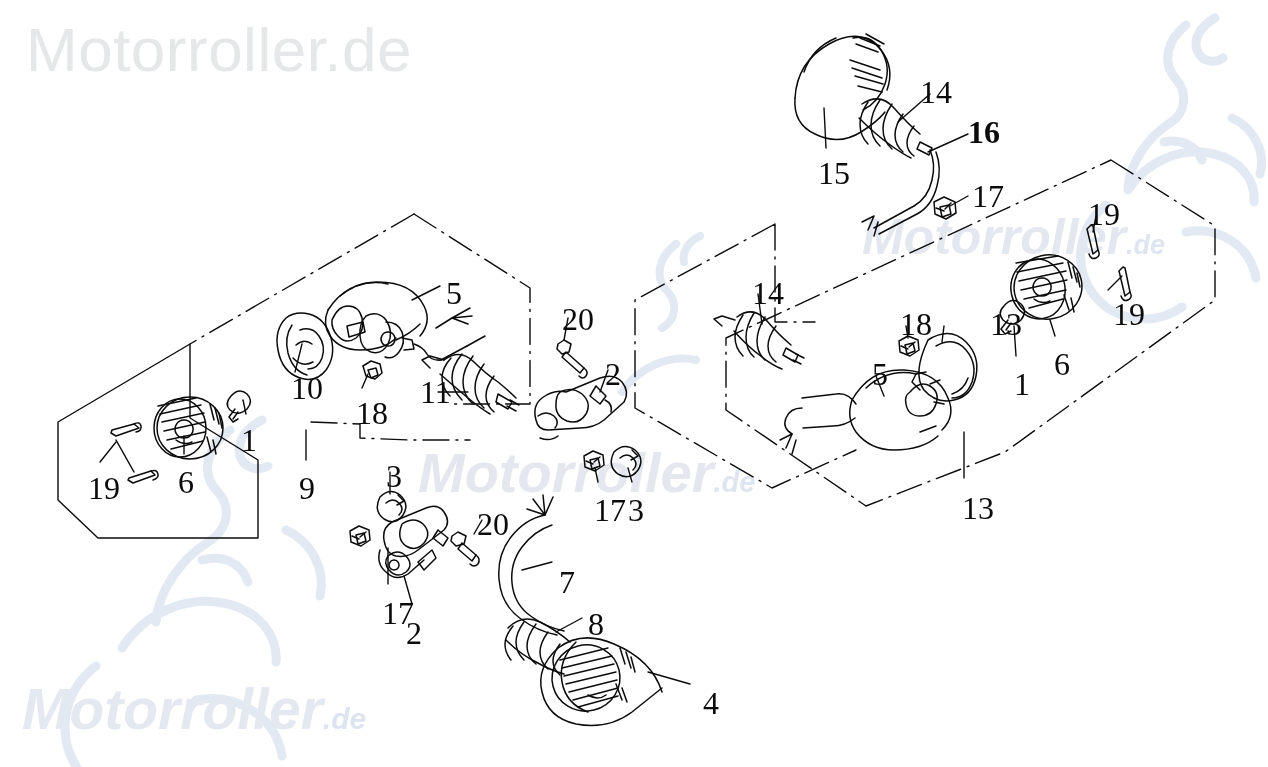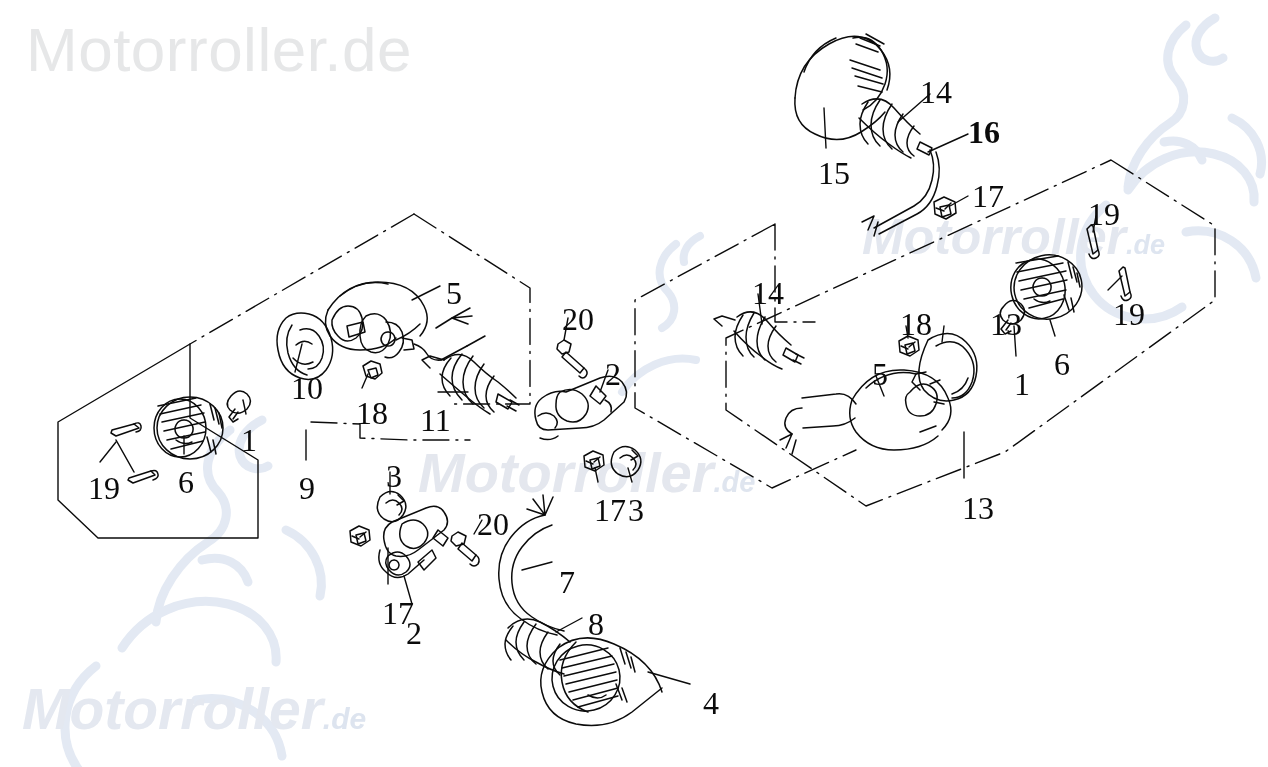--- a/index.html
+++ b/index.html
@@ -476,21 +476,21 @@
       <div class="callout" style="left: 752px; top: 277px;">14</div>
       <div class="callout" style="left: 900px; top: 308px;">18</div>
       <div class="callout" style="left: 990px; top: 308px;">13</div>
       <div class="callout" style="left: 1054px; top: 348px;">6</div>
       <div class="callout" style="left: 1014px; top: 368px;">1</div>
       <div class="callout" style="left: 872px; top: 358px;">5</div>
       <div class="callout" style="left: 962px; top: 492px;">13</div>
       <div class="callout" style="left: 446px; top: 277px;">5</div>
       <div class="callout" style="left: 562px; top: 303px;">20</div>
       <div class="callout" style="left: 605px; top: 358px;">2</div>
-      <div class="callout" style="left: 420px; top: 404px;">11</div>
+      <div class="callout" style="left: 420px; top: 376px;">11</div>
       <div class="callout" style="left: 291px; top: 372px;">10</div>
       <div class="callout" style="left: 356px; top: 397px;">18</div>
       <div class="callout" style="left: 241px; top: 424px;">1</div>
       <div class="callout" style="left: 178px; top: 466px;">6</div>
       <div class="callout" style="left: 88px; top: 472px;">19</div>
       <div class="callout" style="left: 299px; top: 472px;">9</div>
       <div class="callout" style="left: 386px; top: 460px;">3</div>
       <div class="callout" style="left: 594px; top: 494px;">17</div>
       <div class="callout" style="left: 628px; top: 494px;">3</div>
       <div class="callout" style="left: 477px; top: 508px;">20</div>

